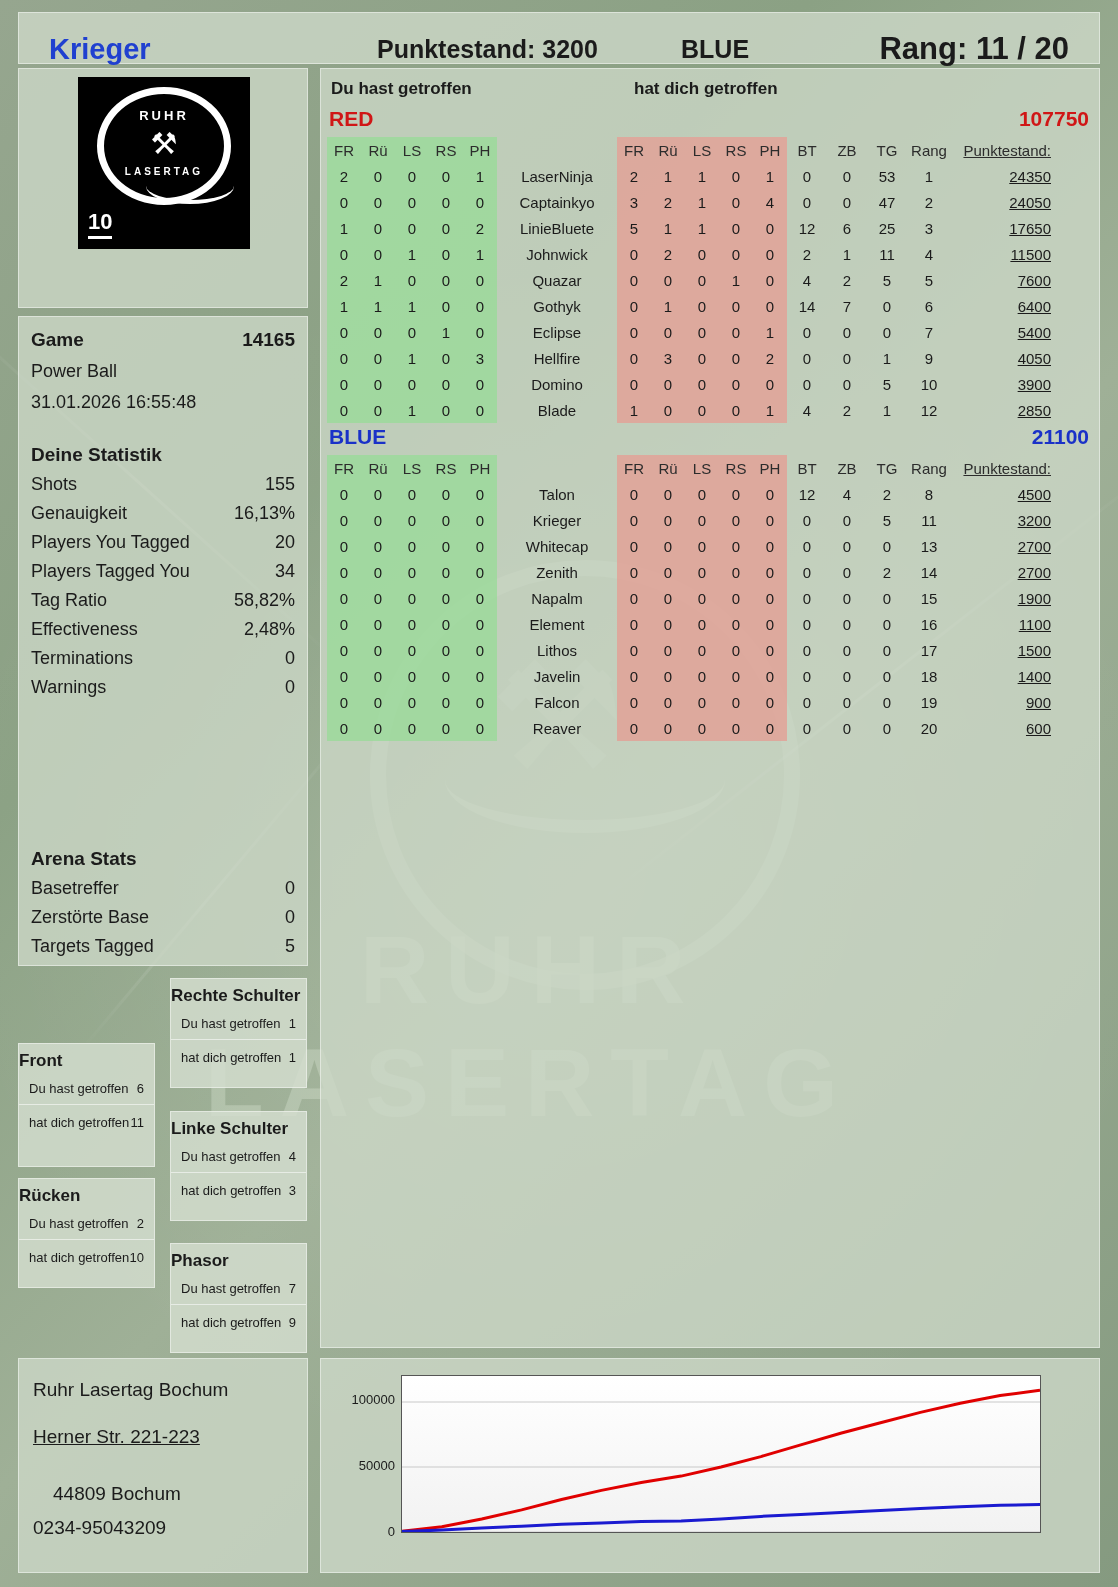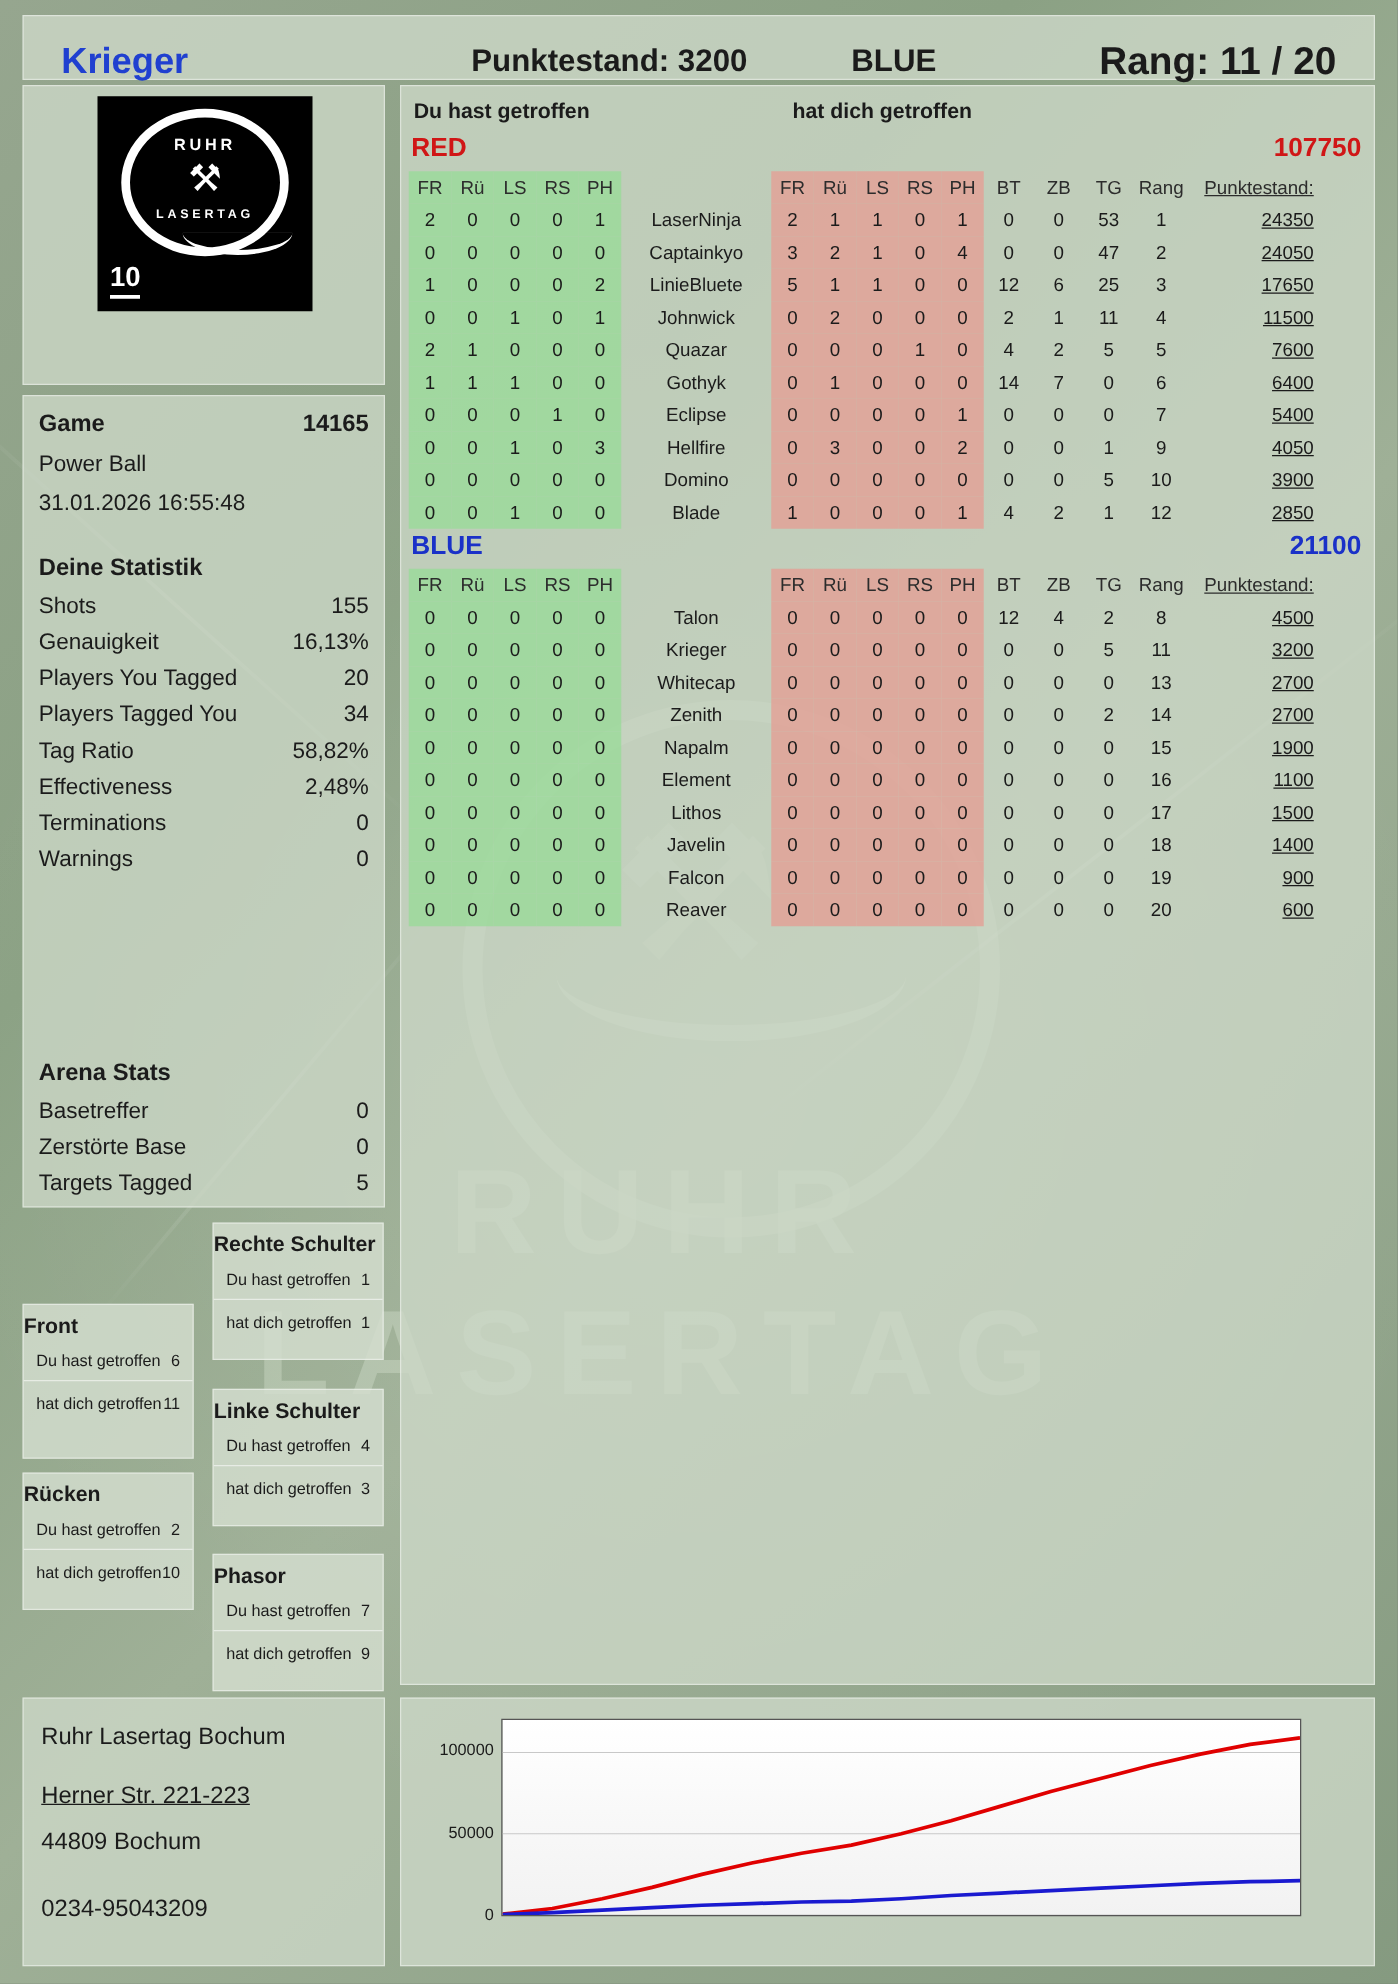--- a/index.html
+++ b/index.html
@@ -806,21 +806,21 @@
             <td class="crank">20</td>
             <td class="cpts">600</td>
           </tr>
         </tbody>
     </table>
   </div>
 
   <div class="panel" id="address-panel">
     <div class="addr" style="top:20px;">Ruhr Lasertag Bochum</div>
     <div class="addr" style="top:67px;text-decoration:underline;">Herner Str. 221-223</div>
-    <div class="addr" style="top:104px;">44809 Bochum</div>
+    <div class="addr" style="top:124px;margin-left:20px;">44809 Bochum</div>
     <div class="addr" style="top:158px;">0234-95043209</div>
   </div>
 
   <div class="panel" id="chart-panel">
     <div class="chart-area" id="chart-area">
       <svg id="chart-svg" width="100%" height="100%" viewBox="0 0 640 158" preserveAspectRatio="none">
           <line x1="0" x2="640" y1="158" y2="158" stroke="#c8c8c8" stroke-width="1"></line>
           <line x1="0" x2="640" y1="92.16666666666666" y2="92.16666666666666" stroke="#c8c8c8" stroke-width="1"></line>
           <line x1="0" x2="640" y1="26.333333333333314" y2="26.333333333333314" stroke="#c8c8c8" stroke-width="1"></line>
           <polyline points="0,157.34166666666667 40,152.73333333333332 80,144.83333333333334 120,135.61666666666667 160,125.08333333333333 200,115.86666666666667 240,107.96666666666667 280,101.38333333333333 320,92.16666666666666 360,81.63333333333333 400,69.78333333333333 440,57.93333333333334 480,47.400000000000006 520,36.86666666666666 560,27.650000000000006 600,19.75 640,14.483333333333348" fill="none" stroke="#e00000" stroke-width="3" vector-effect="non-scaling-stroke"></polyline>

